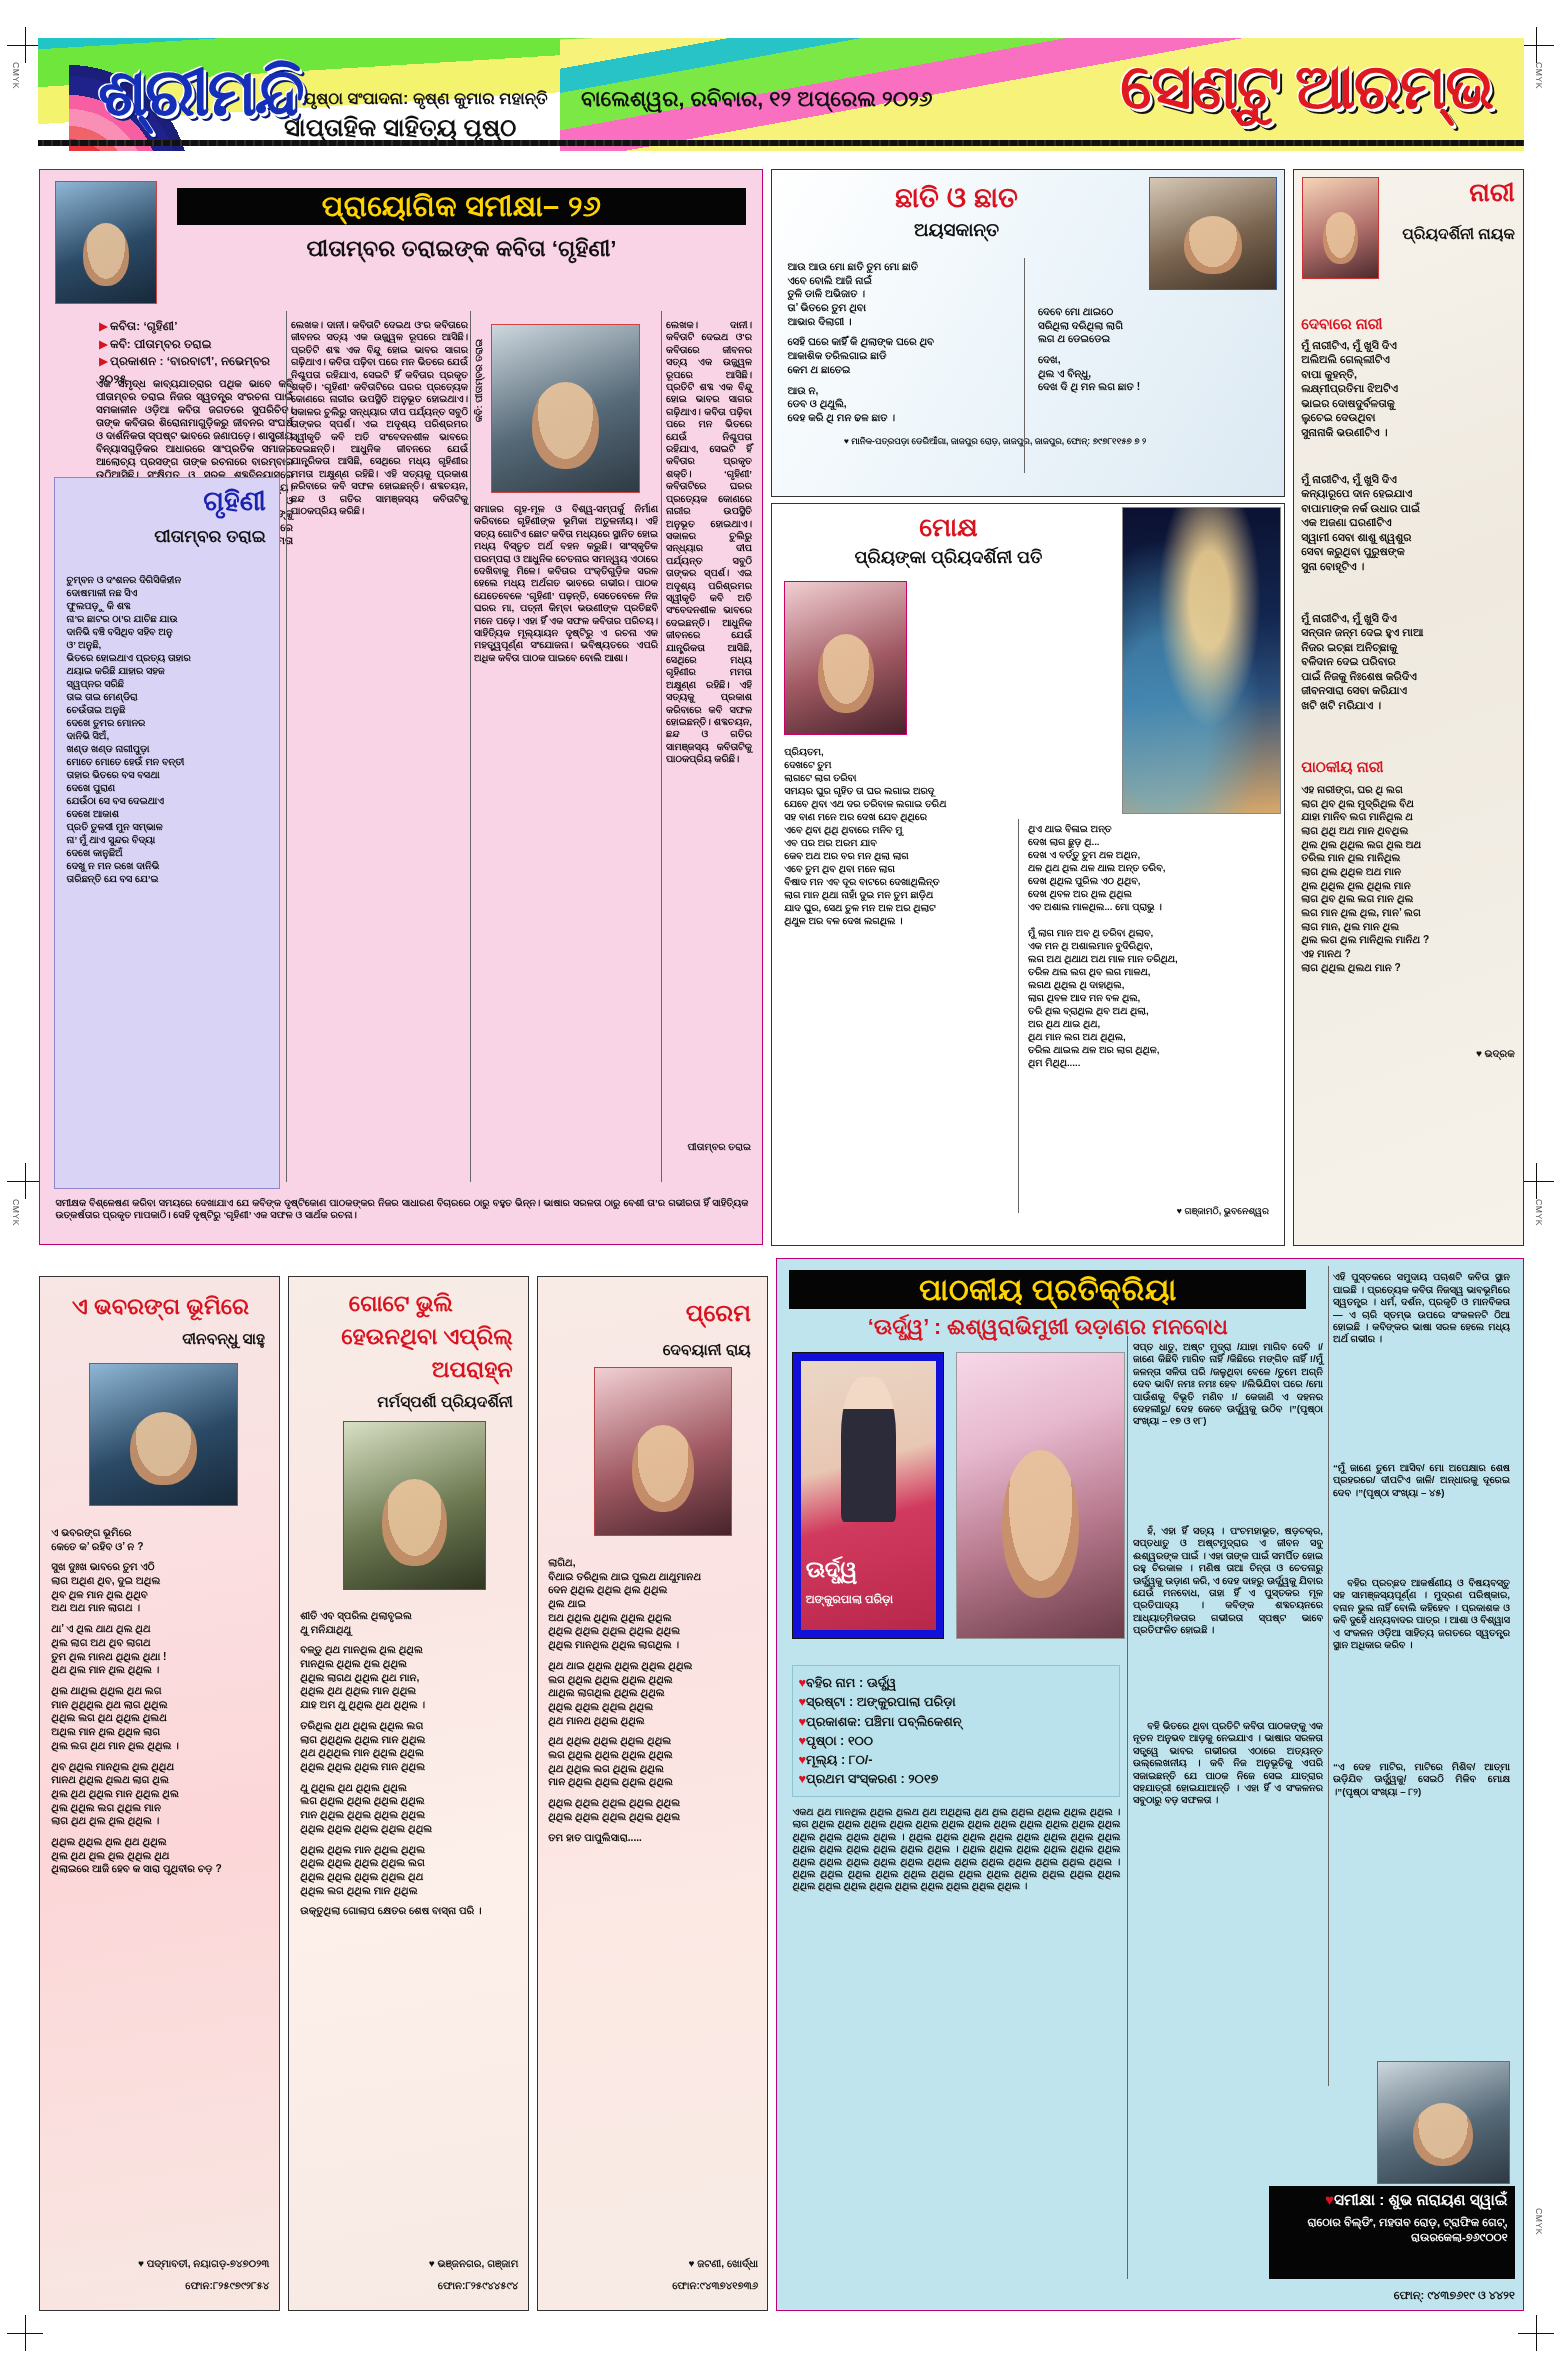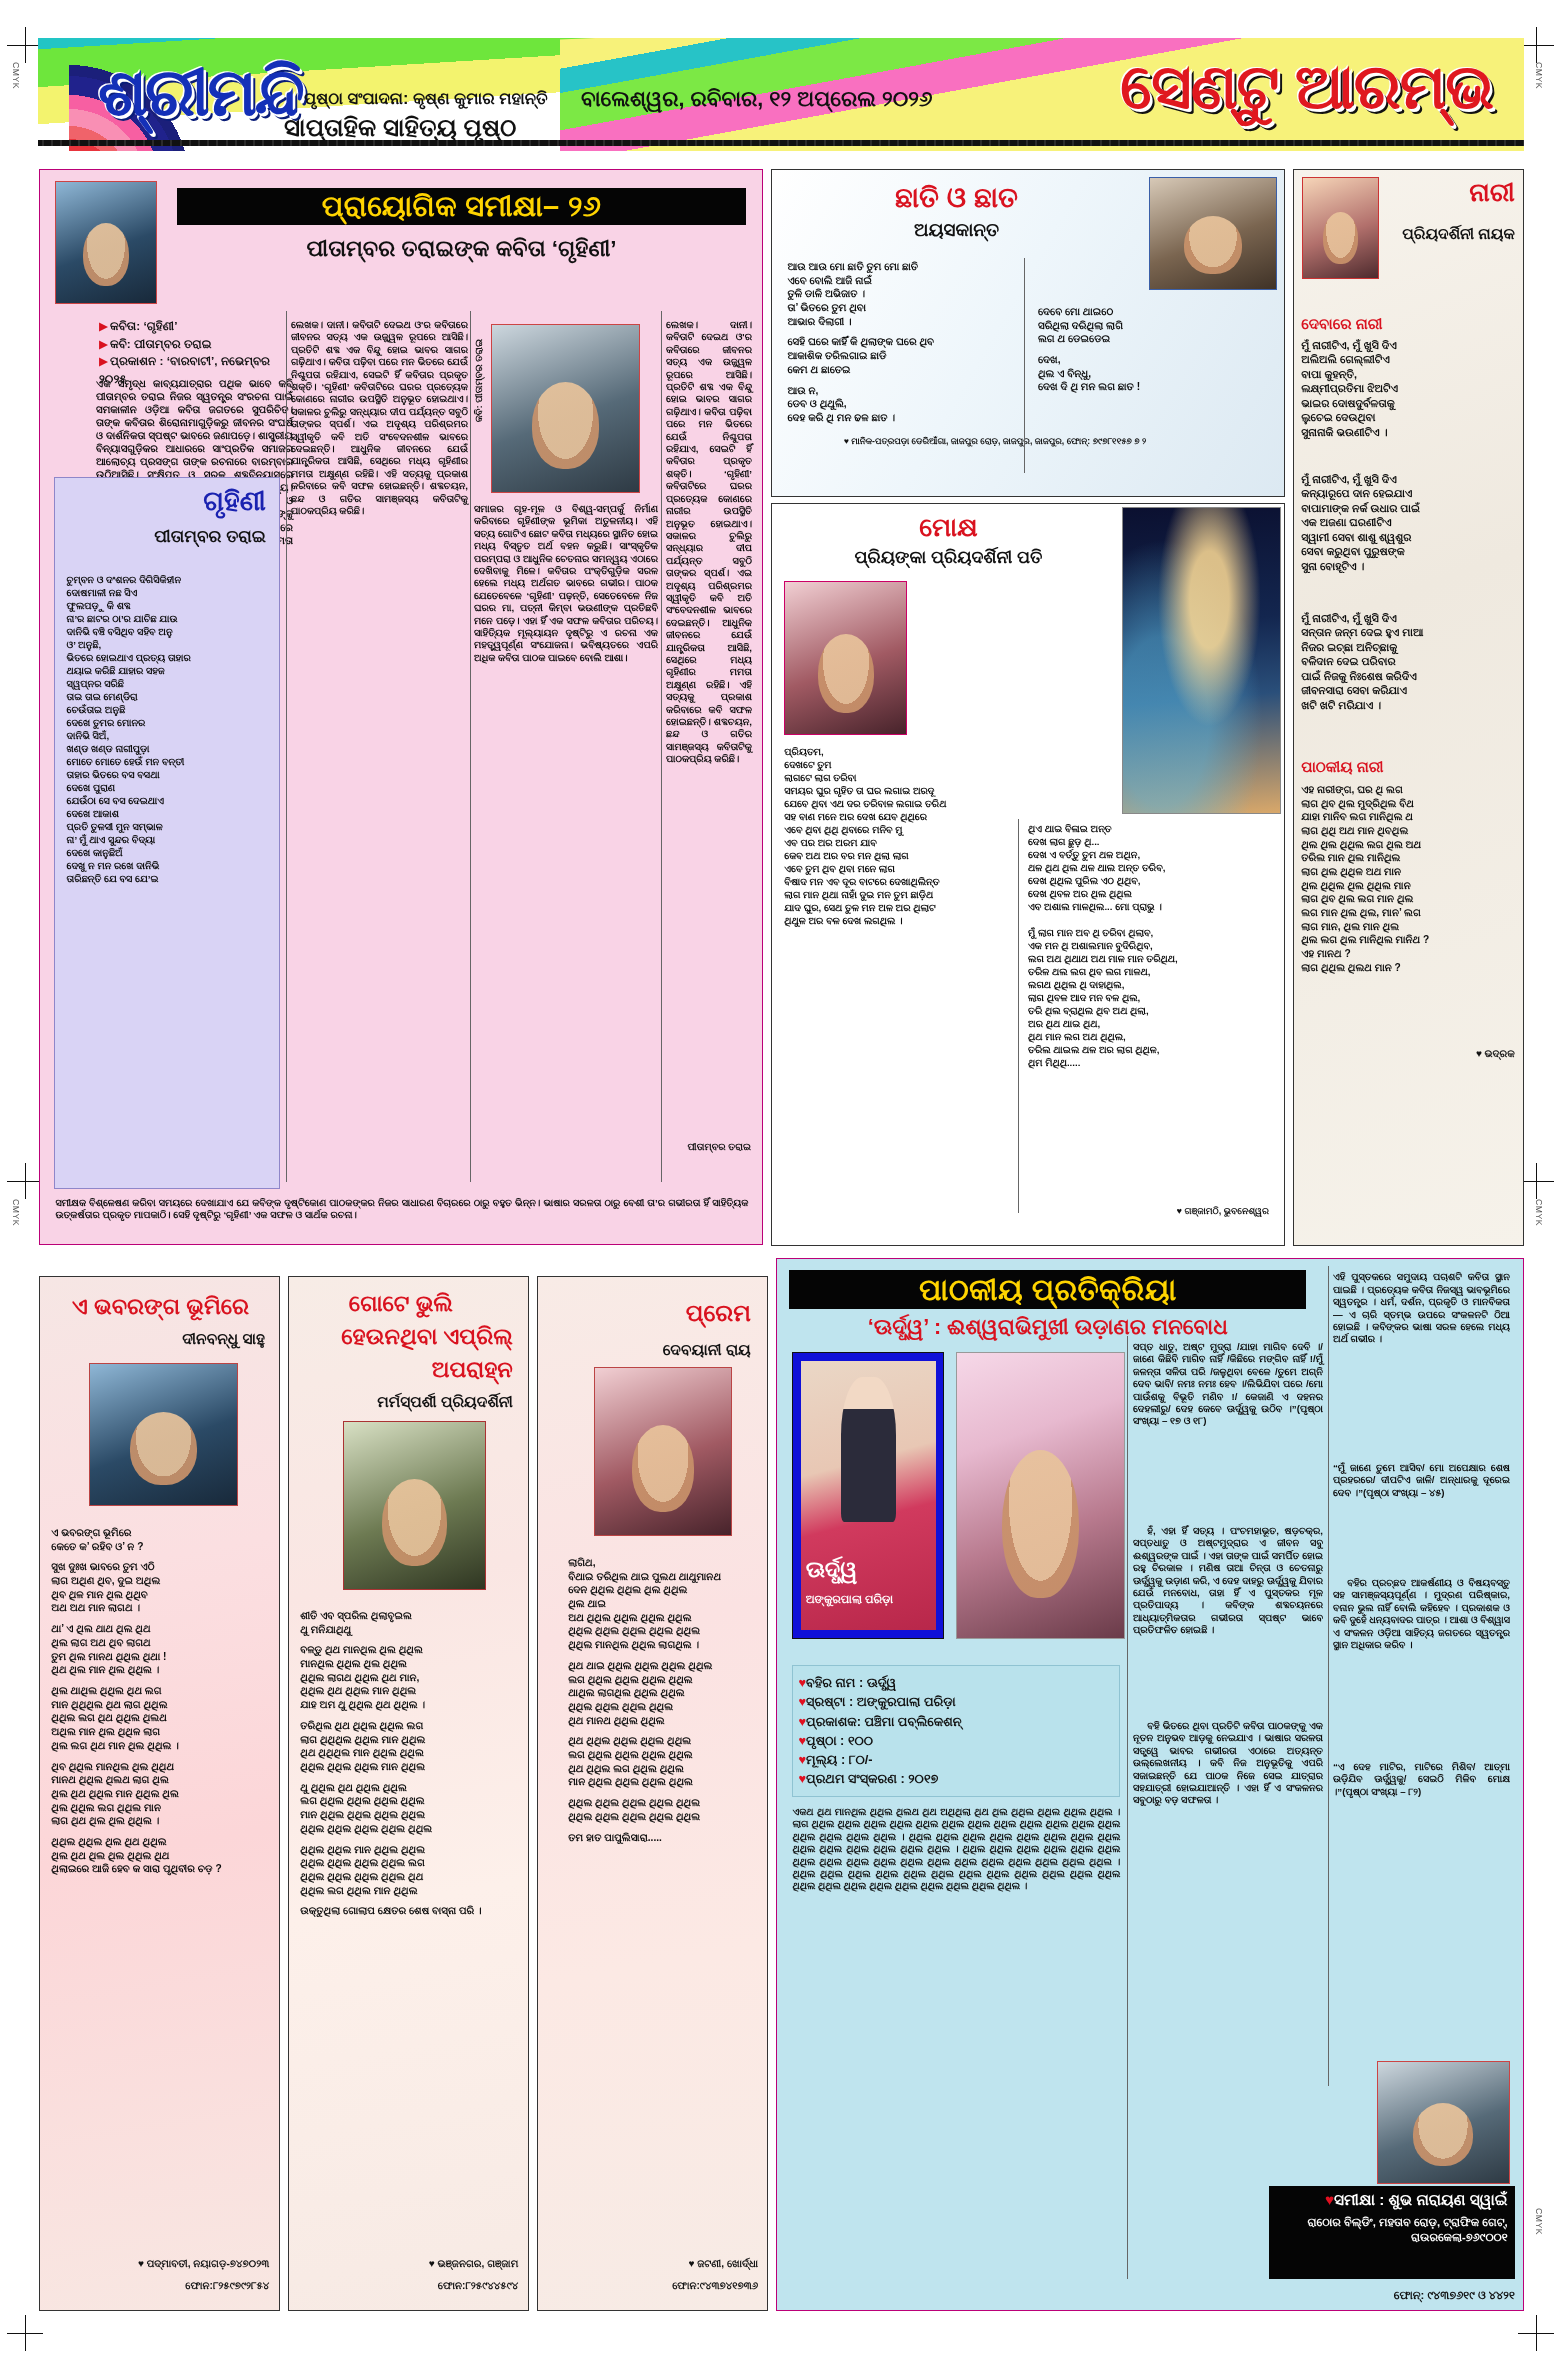--- a/index.html
+++ b/index.html
@@ -482,21 +482,21 @@
   </div>
 
   <div class="panel b-dark" style="left:537px; top:1276px; width:231px; height:1035px;
         background:linear-gradient(170deg,#f8ebe6 0%,#fbe2e2 34%,#fce9e4 66%,#f7ebe5 100%);">
 
     <div class="hdr-red" style="position:absolute; left:0; top:22.5px; width:220px; font-size:23.6px; text-align:right; padding-right:7.2px;">ପ୍ରେମ</div>
     <div class="hdr-plain" style="position:absolute; left:0; top:64px; width:220px; font-size:15.4px; text-align:right; padding-right:7.2px;">ଦେବୟାନୀ ରାୟ</div>
 
     <div class="photo fem1" style="position:absolute; left:56px; top:90px; width:138px; height:169px; border:1.5px solid #b44;"></div>
 
-    <div class="poem-txt" id="bl3-lines" style="position:absolute; left:10.2px; top:279px; width:210px; font-size:10.2px;margin-left:20px;">
+    <div class="poem-txt" id="bl3-lines" style="position:absolute; left:10.2px; top:279px; width:210px; font-size:10.2px;">
         <div>ଲାଗିଥ,</div>
         <div>ବିଥାଇ ତରିଥିଲ ଥାଇ ପୁଲଥ ଥାଥୁମାନଥ</div>
         <div>ଦେନ ଥିଥିଲ ଥିଥିଲ ଥିଲ ଥିଥିଲ</div>
         <div>ଥିଲ ଥାଇ</div>
         <div>ଅଥ ଥିଥିଲ ଥିଥିଲ ଥିଥିଲ ଥିଥିଲ</div>
         <div>ଥିଥିଲ ଥିଥିଲ ଥିଥିଲ ଥିଥିଲ ଥିଥିଲ</div>
         <div>ଥିଥିଲ ମାନଥିଲ ଥିଥିଲ ଲାଗଥିଲ ।</div>
         <div style="height: 0.7em;"></div>
         <div>ଥିଥ ଥାଇ ଥିଥିଲ ଥିଥିଲ ଥିଥିଲ ଥିଥିଲ</div>
         <div>ଲଗ ଥିଥିଲ ଥିଥିଲ ଥିଥିଲ ଥିଥିଲ</div>

